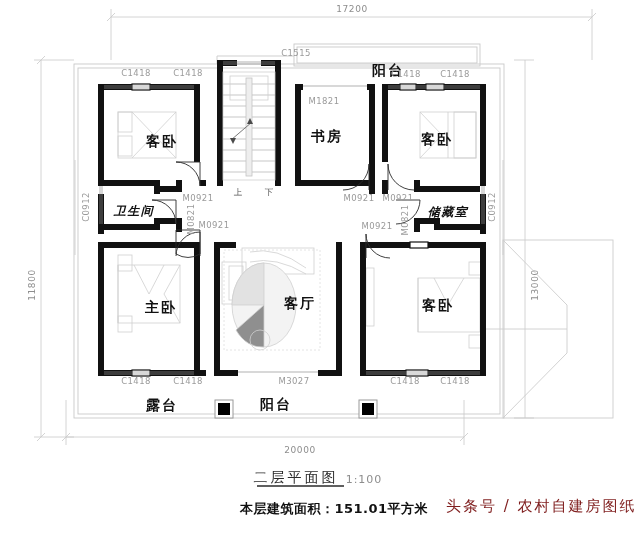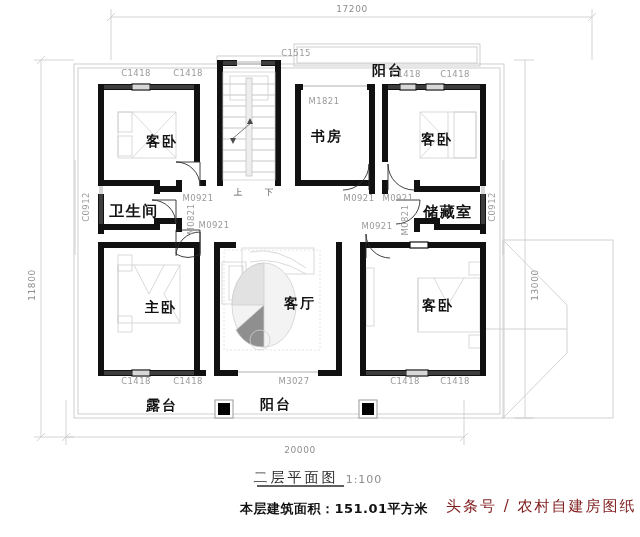--- a/index.html
+++ b/index.html
@@ -21,21 +21,21 @@
     line-height:1;
     -webkit-user-select:none;user-select:none;
   }
   .room-label{
     font-size:14px;
     letter-spacing:2px;
     color:#111;
     font-weight:600;
     transform:translate(-50%,-50%);
   }
-  .room-label.small{font-size:15px;letter-spacing:1.5px;}
+  .room-label.small{font-size:12px;letter-spacing:1.5px;font-style:italic;}
   .tag{
     font-size:8.5px;
     color:#9a9a9a;
     letter-spacing:.4px;
     transform:translate(-50%,-50%);
     font-weight:400;
   }
   .tag.vert{
     writing-mode:vertical-rl;
     text-orientation:sideways;

